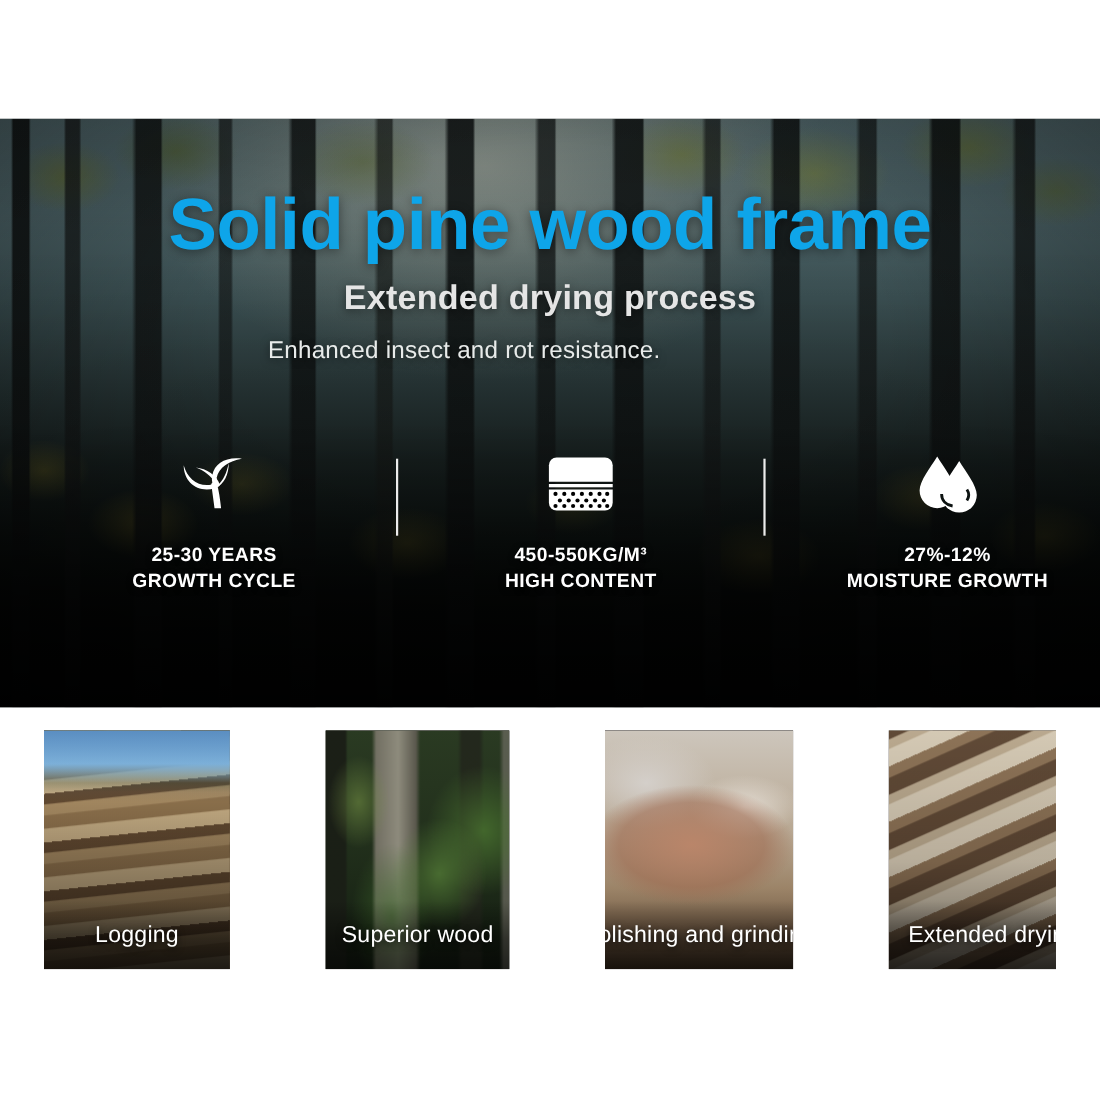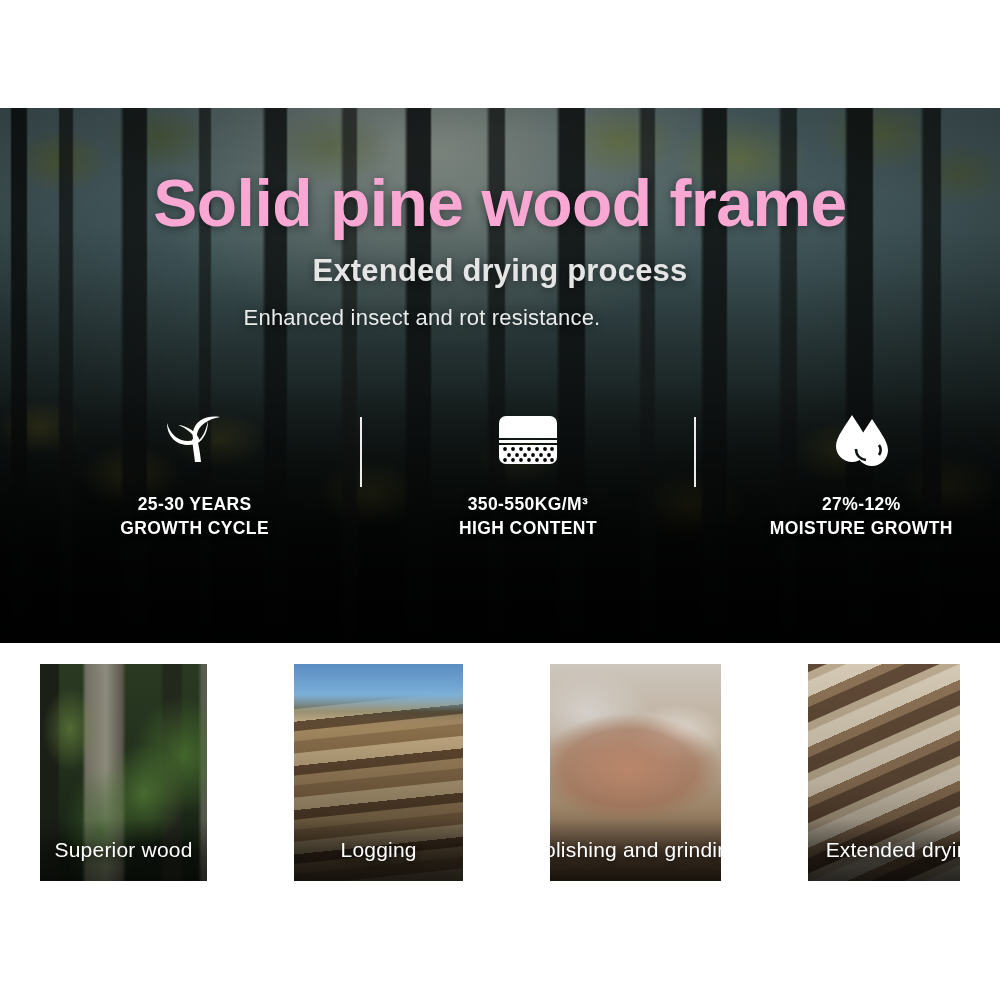--- a/index.html
+++ b/index.html
@@ -91,21 +91,21 @@
   .hero-vignette{
     position:absolute;inset:0;
     background:
       linear-gradient(to bottom, rgba(0,0,0,.10) 0%, rgba(0,0,0,0) 22%, rgba(0,0,0,.18) 52%, rgba(0,0,0,.72) 80%, rgba(0,0,0,.92) 100%),
       radial-gradient(ellipse 760px 420px at 50% 36%, rgba(0,0,0,0) 40%, rgba(0,0,0,.45) 100%);
   }
 
   .hero-text{position:absolute;left:0;top:0;width:1000px;text-align:center;}
   .hero-title{
     margin:0;padding:0;
-    font-size:66px;line-height:1;font-weight:700;color:#f9a8d4;
+    font-size:66px;line-height:1;font-weight:700;color:#0ea5e9;
     letter-spacing:-0.5px;
     position:absolute;top:62px;width:1000px;
     text-shadow:0 2px 10px rgba(0,0,0,.45);
   }
   .hero-sub{
     position:absolute;top:145px;width:1000px;
     font-size:31px;font-weight:700;color:#e5e5e5;letter-spacing:.2px;
     text-shadow:0 2px 8px rgba(0,0,0,.5);
   }
   .hero-desc{
@@ -272,21 +272,21 @@
               <circle cx="16" cy="46" r="1.9"></circle>
               <circle cx="24" cy="46" r="1.9"></circle>
             <circle cx="32" cy="46" r="1.9"></circle>
               <circle cx="40" cy="46" r="1.9"></circle>
               <circle cx="48" cy="46" r="1.9"></circle>
               <circle cx="55" cy="46" r="1.9"></circle>
           </g>
         </svg>
       </div>
       <div class="feature-label">
-        <span>350-550KG/M³</span>
+        <span>450-550KG/M³</span>
         <span>HIGH CONTENT</span>
       </div>
       <div class="divider"></div>
     </div>
 
     <div class="feature">
       <div class="feature-icon">
         <svg width="58" height="54" viewBox="0 0 58 54" aria-hidden="true">
           <path fill="#ffffff" d="M20 2C14 12 4 24 4 33a16 16 0 0 0 32 0C36 24 26 12 20 2z"></path>
           <path fill="#ffffff" d="M40 6c-6 10-16 22-16 31a16 16 0 0 0 32 0C56 28 46 16 40 6z"></path>
@@ -300,30 +300,30 @@
       </div>
       <div class="divider"></div>
     </div>
 
 
   </div>
 </section>
 
 <section class="panels">
 
+  <figure class="panel p2">
+    <div class="panel-img art-logs"></div>
+    <figcaption class="panel-caption">Logging</figcaption>
+  </figure>
+
   <figure class="panel p1">
     <div class="panel-img art-forest"></div>
     <figcaption class="panel-caption">Superior wood</figcaption>
   </figure>
 
-  <figure class="panel p2">
-    <div class="panel-img art-logs"></div>
-    <figcaption class="panel-caption">Logging</figcaption>
-  </figure>
-
   <figure class="panel p3">
     <div class="panel-img art-hands"></div>
     <figcaption class="panel-caption">Polishing and grinding</figcaption>
   </figure>
 
   <figure class="panel p4">
     <div class="panel-img art-planks"></div>
     <figcaption class="panel-caption">Extended drying proces</figcaption>
   </figure>
 

